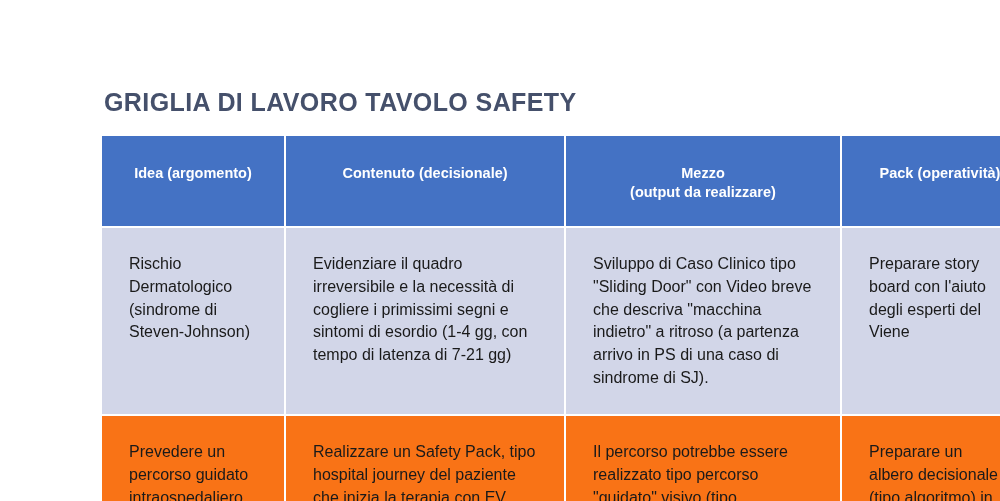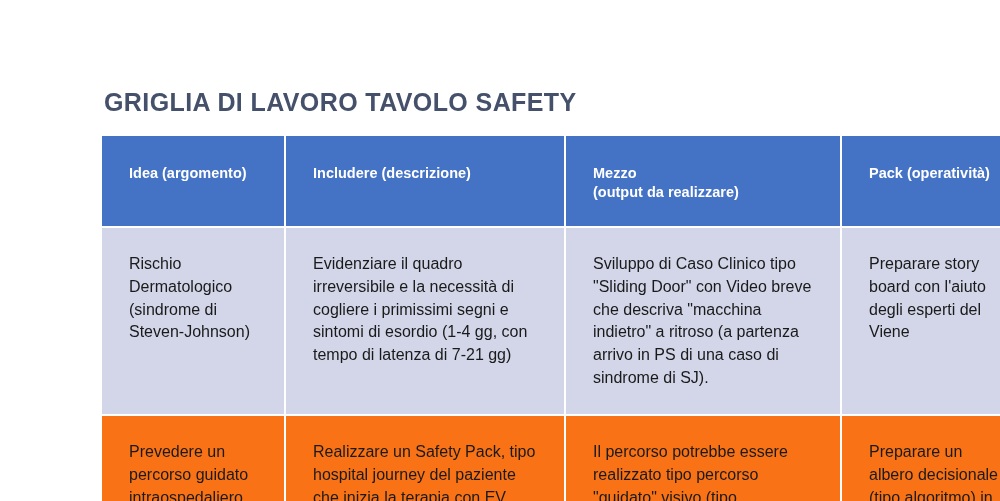--- a/index.html
+++ b/index.html
@@ -69,21 +69,21 @@
 
   .grid-table tbody tr.row-a td { height: 84px; }
   .grid-table tbody tr.row-b td { height: 118px; }
 
   .col-idea    { width: 182px; }
   .col-cont    { width: 278px; }
   .col-mezzo   { width: 274px; }
   .col-note    { width: 196px; }
 
   .cell-text { display: block; white-space: pre-line; }
-  .hdr-text  { display: block; white-space: pre-line; }
+  .hdr-text  { display: block; white-space: pre-line; text-align: center; }
 </style>
 </head>
 <body>
 
 <div class="slide">
 
   <div class="slide-title">GRIGLIA DI LAVORO TAVOLO SAFETY</div>
 
   <table class="grid-table">
     <colgroup>
@@ -91,21 +91,21 @@
       <col class="col-cont">
       <col class="col-mezzo">
       <col class="col-note">
     </colgroup>
     <thead>
       <tr>
         <th>
           <span class="hdr-text">Idea (argomento)</span>
         </th>
         <th>
-          <span class="hdr-text">Includere (descrizione)</span>
+          <span class="hdr-text">Contenuto (decisionale)</span>
         </th>
         <th>
           <span class="hdr-text">Mezzo
 (output da realizzare)</span>
         </th>
         <th>
           <span class="hdr-text">Pack (operatività)</span>
         </th>
       </tr>
     </thead>

